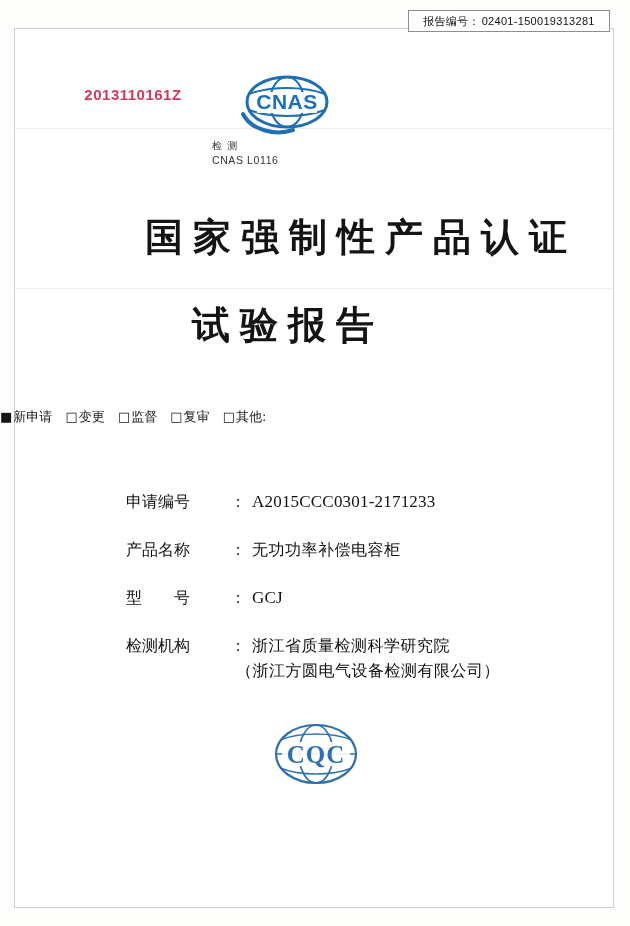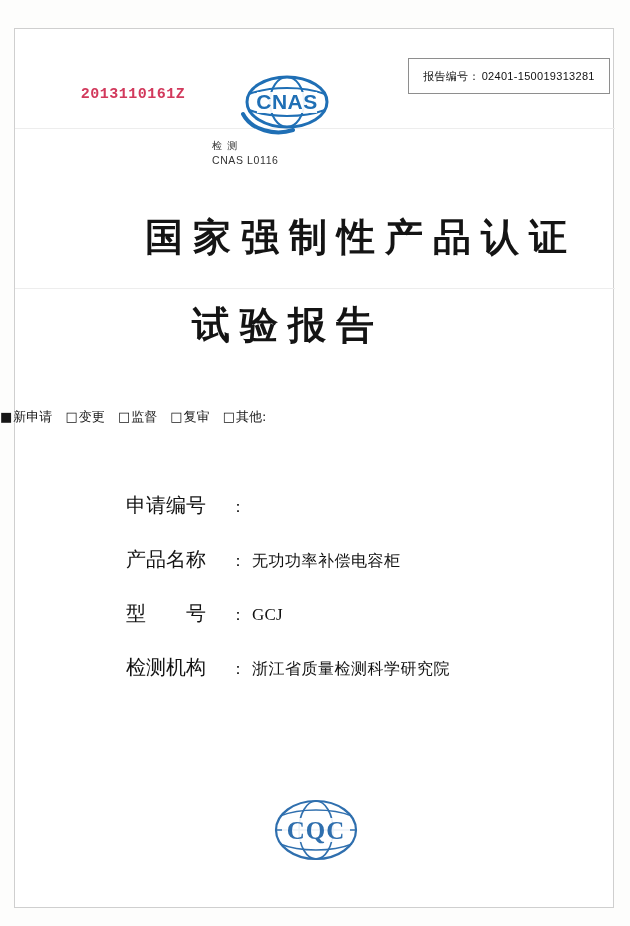--- a/index.html
+++ b/index.html
@@ -35,32 +35,31 @@
     box-sizing: border-box;
     background: #ffffff;
   }
 
   
   .report-no-box {
     position: absolute;
     left: 408px;
     top: 10px;
     width: 202px;
-    height: 36px;
+    height: 22px;
     border: 1px solid #8e8e8e;
     box-sizing: border-box;
     background: #ffffff;
     display: flex;
     align-items: center;
     justify-content: center;
     font-size: 11.5px;
     letter-spacing: 0.3px;
     white-space: nowrap;
     color: #111;
-    margin-top: 48px;
   }
   .report-no-label { font-family: "DejaVu Sans", sans-serif; font-size: 11px; }
   .report-no-value { font-family: "Liberation Sans", sans-serif; font-size: 11px; margin-left: 2px; }
 
   
   .logos {
     position: absolute;
     left: 60px;
     top: 72px;
     width: 320px;
@@ -98,21 +97,21 @@
     line-height: 40px;
     text-align: center;
     font-family: "Liberation Serif", serif;
     font-weight: bold;
     font-size: 27px;
     letter-spacing: 2px;
     color: #d2395c;
   }
   .cma-number {
     margin-top: 8px;
-    font-family: Liberation Mono, monospace;
+    font-family: Liberation Sans, sans-serif;
     font-weight: bold;
     font-size: 15px;
     color: #d2395c;
     letter-spacing: 0.5px;
   }
 
   
   .cnas-wrap {
     position: absolute;
     left: 152px;
@@ -194,21 +193,21 @@
   .field-row {
     display: flex;
     align-items: baseline;
     margin-bottom: 27px;
     font-size: 17px;
   }
   .field-label {
     width: 104px;
     flex: 0 0 104px;
     font-family: Liberation Serif, serif;
-    font-size: 20px;
+    font-size: 16px;
     color: #121212;
     letter-spacing: 0px;
   }
   .field-colon {
     flex: 0 0 auto;
     font-family: "DejaVu Serif", serif;
     font-size: 16px;
     margin-right: 6px;
   }
   .field-value {
@@ -229,21 +228,21 @@
     font-size: 16px;
     color: #111;
     letter-spacing: 0.5px;
     margin-bottom: 22px;
   }
 
   
   .cqc {
     position: absolute;
     left: 262px;
-    top: 796px;
+    top: 720px;
     width: 108px;
     height: 68px;
   }
 
   .faint-line {
     position: absolute;
     left: 15px;
     width: 600px;
     height: 1px;
     background: #ededed;
@@ -296,39 +295,41 @@
     <span class="opt box-empty">监督</span>
     <span class="opt box-empty">复审</span>
     <span class="opt box-empty">其他:</span>
   </div>
 
   <div class="fields">
 
     <div class="field-row">
       <span class="field-label">申请编号</span>
       <span class="field-colon">：</span>
+      <span class="field-value">A2015CCC0301-2171233</span>
     </div>
 
     <div class="field-row">
       <span class="field-label">产品名称</span>
       <span class="field-colon">：</span>
       <span class="field-value cjk">无功功率补偿电容柜</span>
     </div>
 
     <div class="field-row">
       <span class="field-label">型　　号</span>
       <span class="field-colon">：</span>
       <span class="field-value">GCJ</span>
     </div>
 
     <div class="field-row" style="margin-bottom:4px;">
       <span class="field-label">检测机构</span>
       <span class="field-colon">：</span>
       <span class="field-value cjk">浙江省质量检测科学研究院</span>
     </div>
+    <div class="field-value-second" style="margin-top:4px;">（浙江方圆电气设备检测有限公司）</div>
 
   </div>
 
   <div class="cqc">
     <svg width="108" height="68" viewBox="0 0 108 68">
       <ellipse cx="54" cy="34" rx="40" ry="29" fill="none" stroke="#2f6fae" stroke-width="2.2"></ellipse>
       <ellipse cx="54" cy="34" rx="17" ry="29" fill="none" stroke="#2f6fae" stroke-width="1.6"></ellipse>
       <line x1="14" y1="34" x2="94" y2="34" stroke="#2f6fae" stroke-width="1.4"></line>
       <path d="M18 20 C38 12, 70 12, 90 20" fill="none" stroke="#2f6fae" stroke-width="1.4"></path>
       <path d="M18 48 C38 56, 70 56, 90 48" fill="none" stroke="#2f6fae" stroke-width="1.4"></path>

